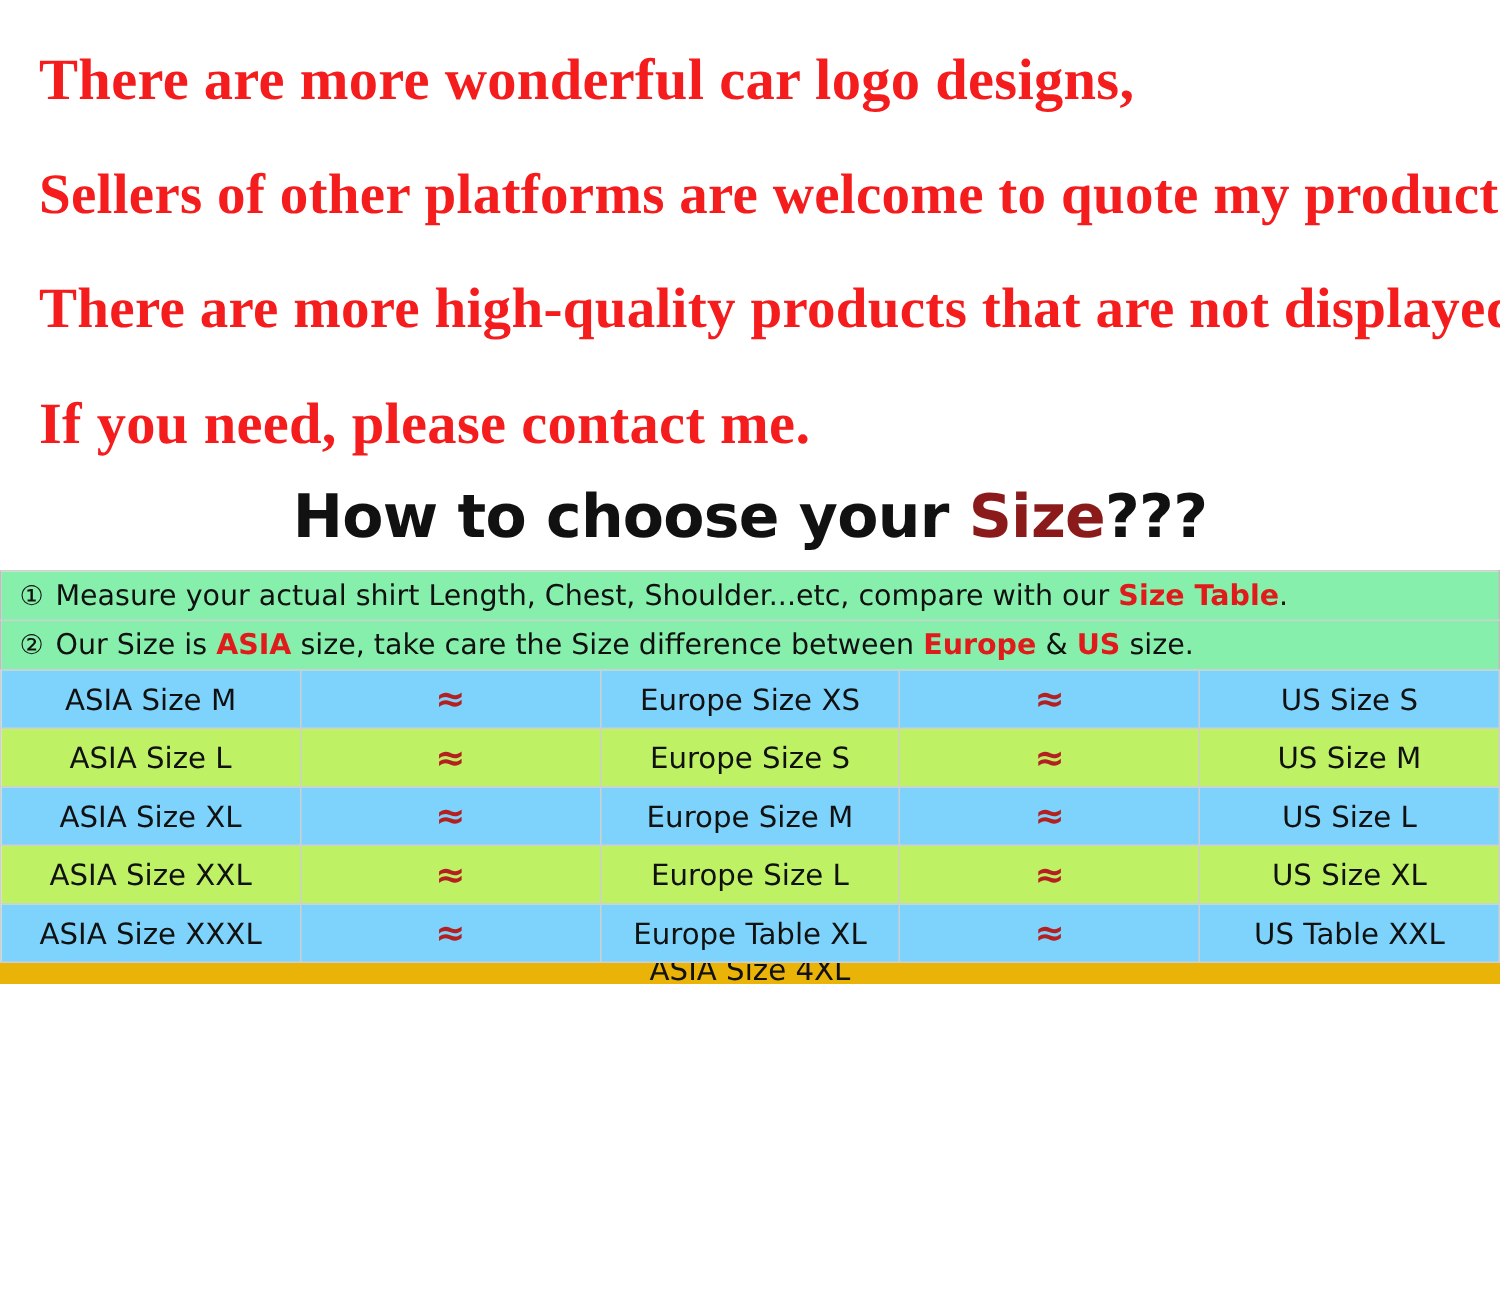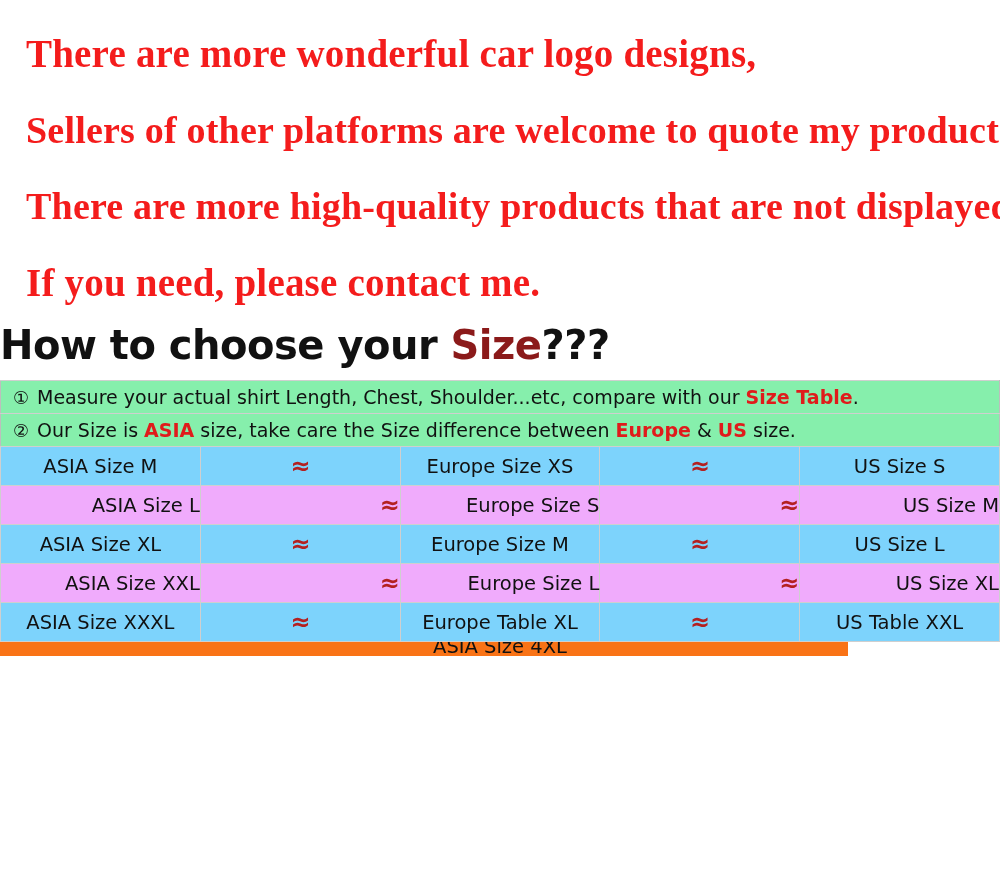--- a/index.html
+++ b/index.html
@@ -33,21 +33,21 @@
   .promo-line.l3,
   .promo-line.l4 {
     font-size: 38px;
   }
   .promo-line.l5 {
     margin-bottom: 20px;
   }
 
   
   .howto {
-    text-align: left;
+    text-align: center;
     font-family: "DejaVu Sans", sans-serif;
     font-weight: bold;
     font-size: 40px;
     color: #111111;
     letter-spacing: -0.5px;
     margin: 4px 0 12px 0;
   }
   .howto .size-word {
     color: #8b1a1a;
   }
@@ -83,41 +83,40 @@
     display: inline-block;
     width: 24px;
     font-size: 18px;
     color: #111;
   }
   .hl-red {
     color: #e01b1b;
     font-weight: bold;
   }
   .row-alt td {
-    background: #f0abfc;
-    text-align: right;
+    background: #bef264;
   }
   .row-plain td {
     background: #7dd3fc;
   }
   .approx {
     color: #b42020;
     font-size: 24px;
     font-weight: bold;
     font-family: "DejaVu Sans", sans-serif;
   }
   .col-label { width: 290px; }
   .col-approx { width: 105px; }
   .col-mid { width: 290px; margin-top: 24px; }
   .col-last { width: 210px; }
 
   .bottom-strip {
     height: 14px;
-    width: 848px;
-    background: #f97316;
+    width: 1000px;
+    background: #eab308;
     overflow: hidden;
     position: relative;
   }
   .bottom-partial {
     position: absolute;
     top: -7px;
     left: 0;
     width: 1000px;
     text-align: center;
     font-family: "DejaVu Sans", sans-serif;

